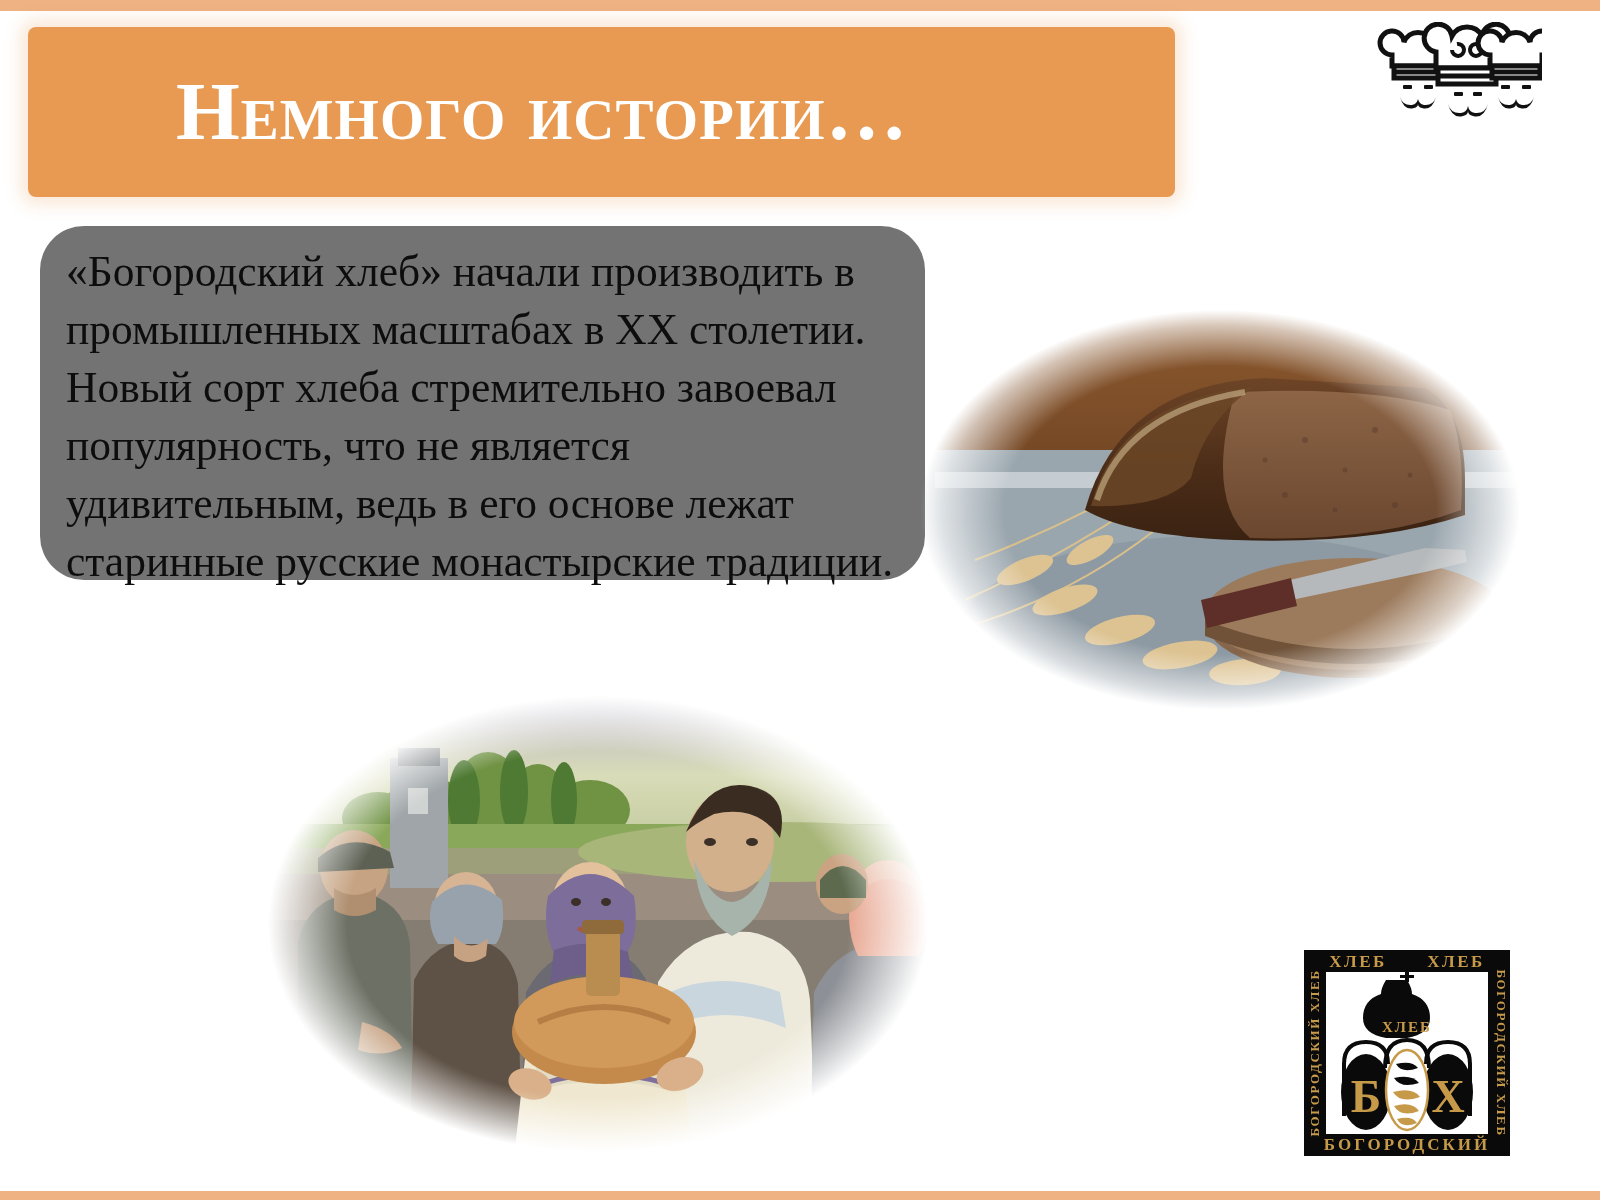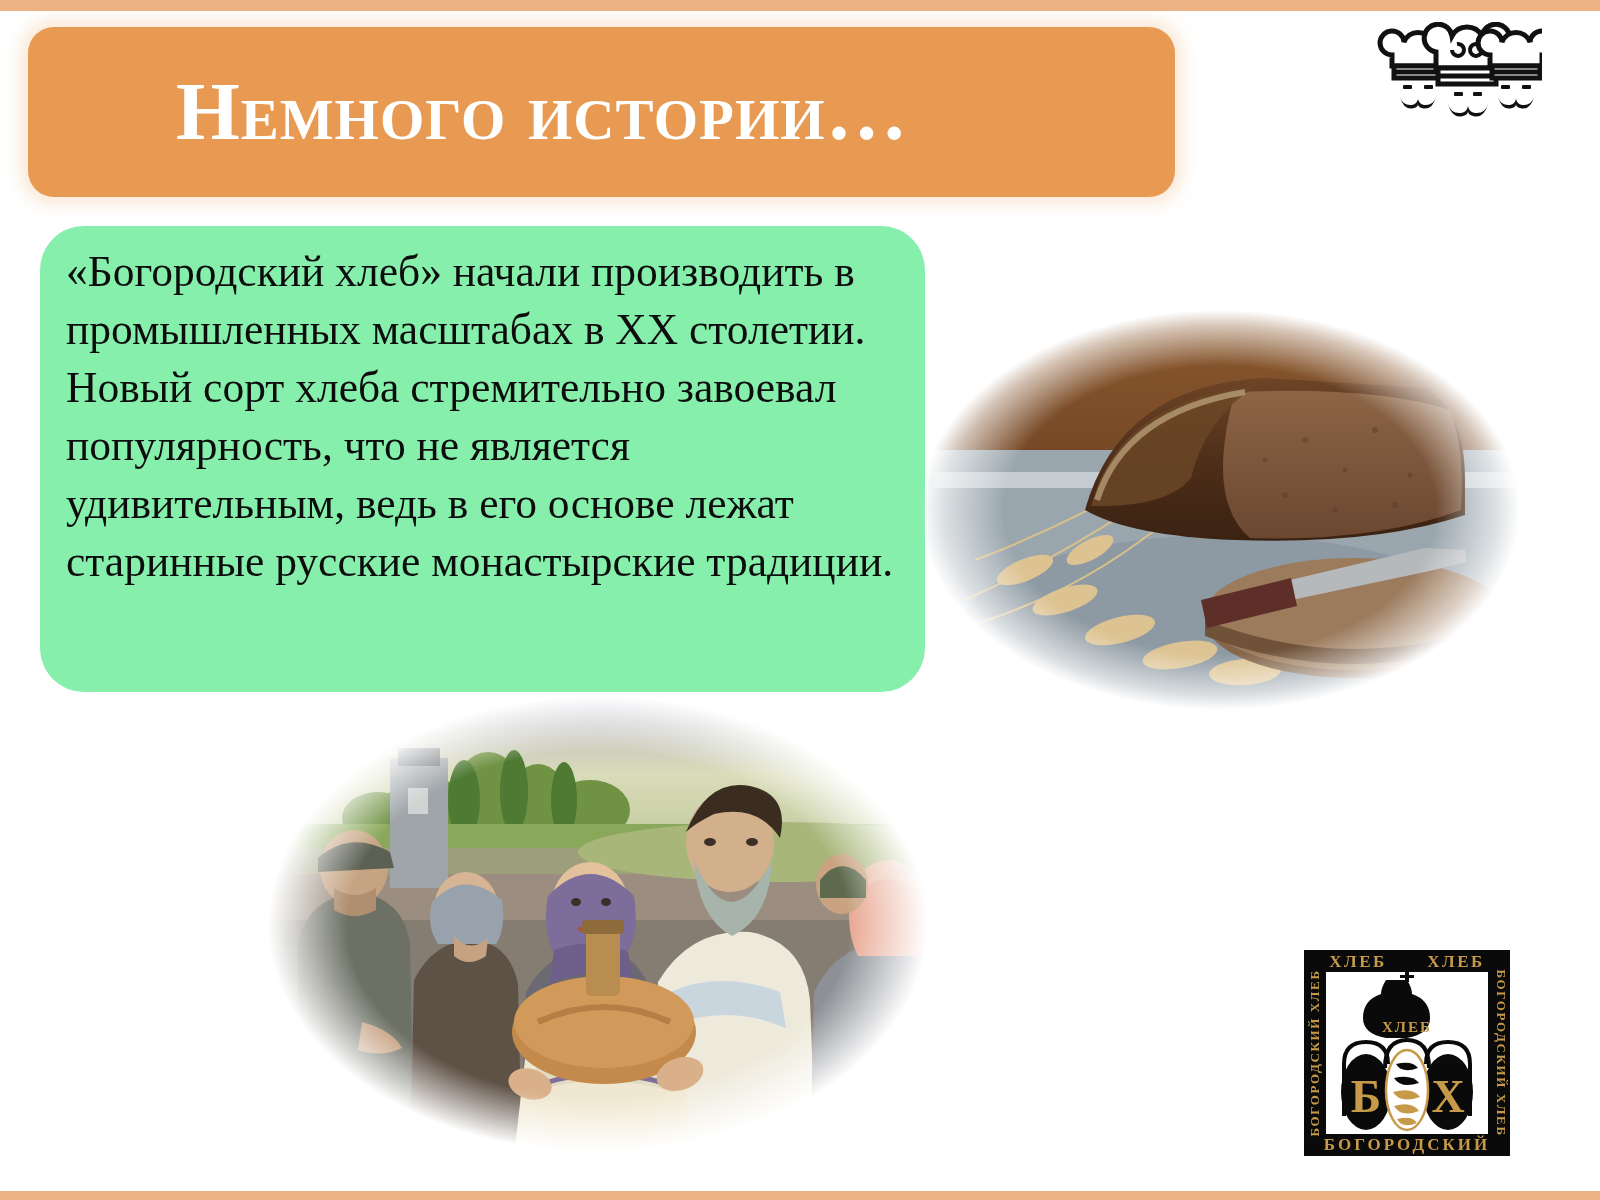--- a/index.html
+++ b/index.html
@@ -31,21 +31,21 @@
     width: 1600px; height: 9px;
     background: #eeb283;
   }
 
   
   .title-banner {
     position: absolute;
     left: 28px; top: 27px;
     width: 1147px; height: 170px;
     background: #e99a52;
-    border-radius: 26px;
+    border-radius: 8px;
     box-shadow: 0 0 16px 8px rgba(233,154,82,0.22);
   }
   .title-text {
     position: absolute;
     left: 148px;
     top: 50%;
     transform: translateY(-50%);
     color: #ffffff;
     font-family: "Liberation Serif", serif;
     font-weight: bold;
@@ -60,22 +60,22 @@
   .chef-logo {
     position: absolute;
     left: 1374px; top: 22px;
     width: 168px; height: 96px;
   }
 
   
   .text-card {
     position: absolute;
     left: 40px; top: 226px;
-    width: 885px; height: 466px;
-    background: #86efac;
+    width: 885px; height: 354px;
+    background: #737373;
     border-radius: 44px;
   }
   .text-card p {
     margin: 0;
     position: absolute;
     left: 26px;
     right: 22px;
     top: 16px;
     color: #0d0d0d;
     font-family: "Liberation Serif", serif;

